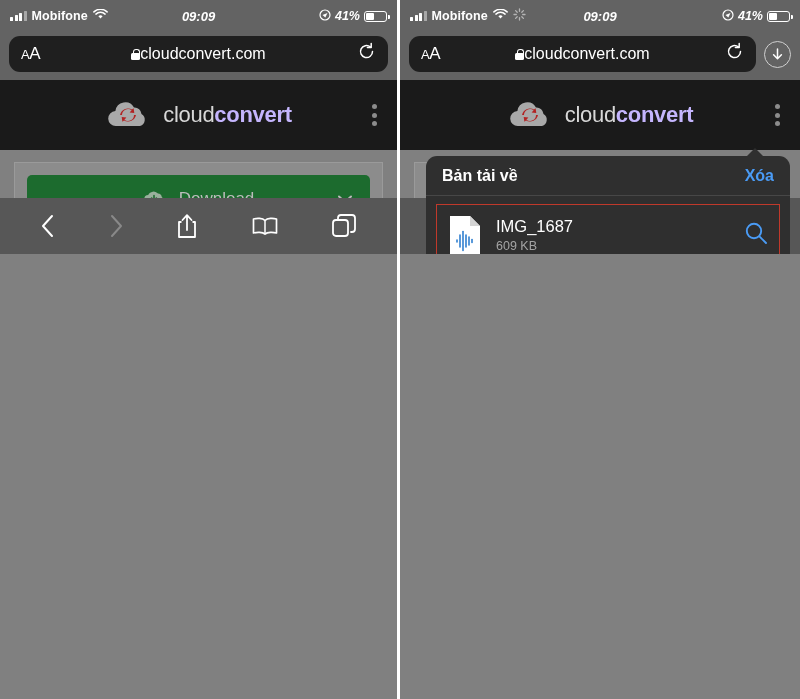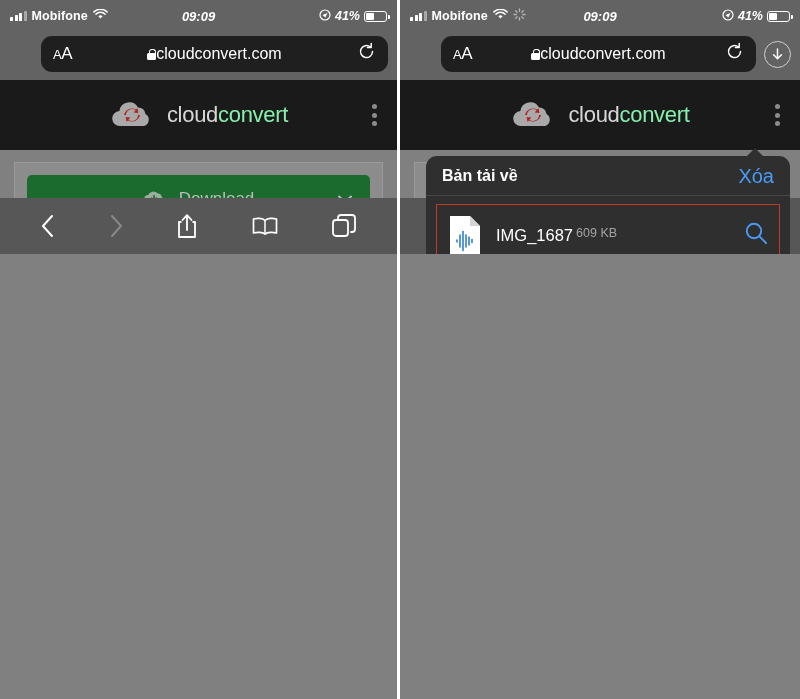--- a/index.html
+++ b/index.html
@@ -62,21 +62,20 @@
     display: flex; align-items: center; gap: 8px;
   }
   .addrbar {
     flex: 1;
     height: 36px;
     background: #1f1f1f;
     border-radius: 11px;
     display: flex; align-items: center;
     padding: 0 12px;
     position: relative;
-    margin-left: 32px;
   }
   .aa-btn { color: #fff; font-size: 13px; letter-spacing: -0.5px; font-weight: 500; }
   .aa-btn .big { font-size: 17px; }
   .addr-center {
     position: absolute; left: 0; right: 0;
     display: flex; align-items: center; justify-content: center; 
     pointer-events: none;
   }
   .lock { width: 9px; height: 11px; position: relative; flex: none; }
   .lock::before {
@@ -101,21 +100,21 @@
   
   .page { position: relative; flex: 1; background: #808080; overflow: hidden; }
   .site-header {
     height: 70px; background: #1a1a1a;
     display: flex; align-items: center; justify-content: center;
     position: relative;
   }
   .logo-row { display: flex; align-items: center; gap: 12px; }
   .cloud-logo { width: 46px; height: 32px; position: relative; }
   .brand { font-size: 22px; color: #d8d8d8; letter-spacing: -0.3px; }
-  .brand b { color: #86efac; font-weight: normal; }
+  .brand b { color: #c4b5fd; font-weight: bold; }
   .kebab {
     position: absolute; right: 20px; top: 50%; transform: translateY(-50%);
     display: flex; flex-direction: column; gap: 3.5px;
   }
   .kebab i { width: 5px; height: 5px; border-radius: 50%; background: #8c8c8c; display: block; }
 
   .card-area { padding: 12px 14px 0 14px; }
   .dl-panel {
     background: #8c8c8c;
     border: 1px solid #9a9a9a;
@@ -143,29 +142,29 @@
     border-left: 9px solid transparent; border-right: 9px solid transparent;
     border-bottom: 9px solid #2f2f2f;
   }
   .pop-head {
     position: relative;
     padding: 11px 16px 10px 16px;
     border-bottom: 1px solid #474747;
     display: flex; align-items: center; justify-content: flex-start;
   }
   .pop-title { color: #ffffff; font-size: 16px; font-weight: bold; }
-  .pop-clear { position: absolute; right: 16px; color: #4a9bf5; font-size: 20px; }
+  .pop-clear { position: absolute; right: 16px; color: #4a9bf5; font-size: 16px; font-weight: bold; }
   .pop-row {
     margin: 8px 10px 12px 10px;
     display: flex; align-items: center; gap: 14px;
     padding: 10px 12px;
     position: relative;
   }
   .file-ic { width: 34px; height: 42px; flex: none; }
-  .file-meta { flex: 1; display: flex; flex-direction: row; gap: 3px; }
+  .file-meta { flex: 1; display: flex; flex-direction: column; gap: 3px; }
   .file-name { color: #ffffff; font-size: 16.5px; }
   .file-size { color: #a4a4a4; font-size: 12.5px; }
   .search-ic { flex: none; }
   .row-hl {
     position: absolute; left: 0; top: 0; right: 0; bottom: 0;
     border: 1.5px solid #c0392b; pointer-events: none;
   }
 
   
   .toolbar {

